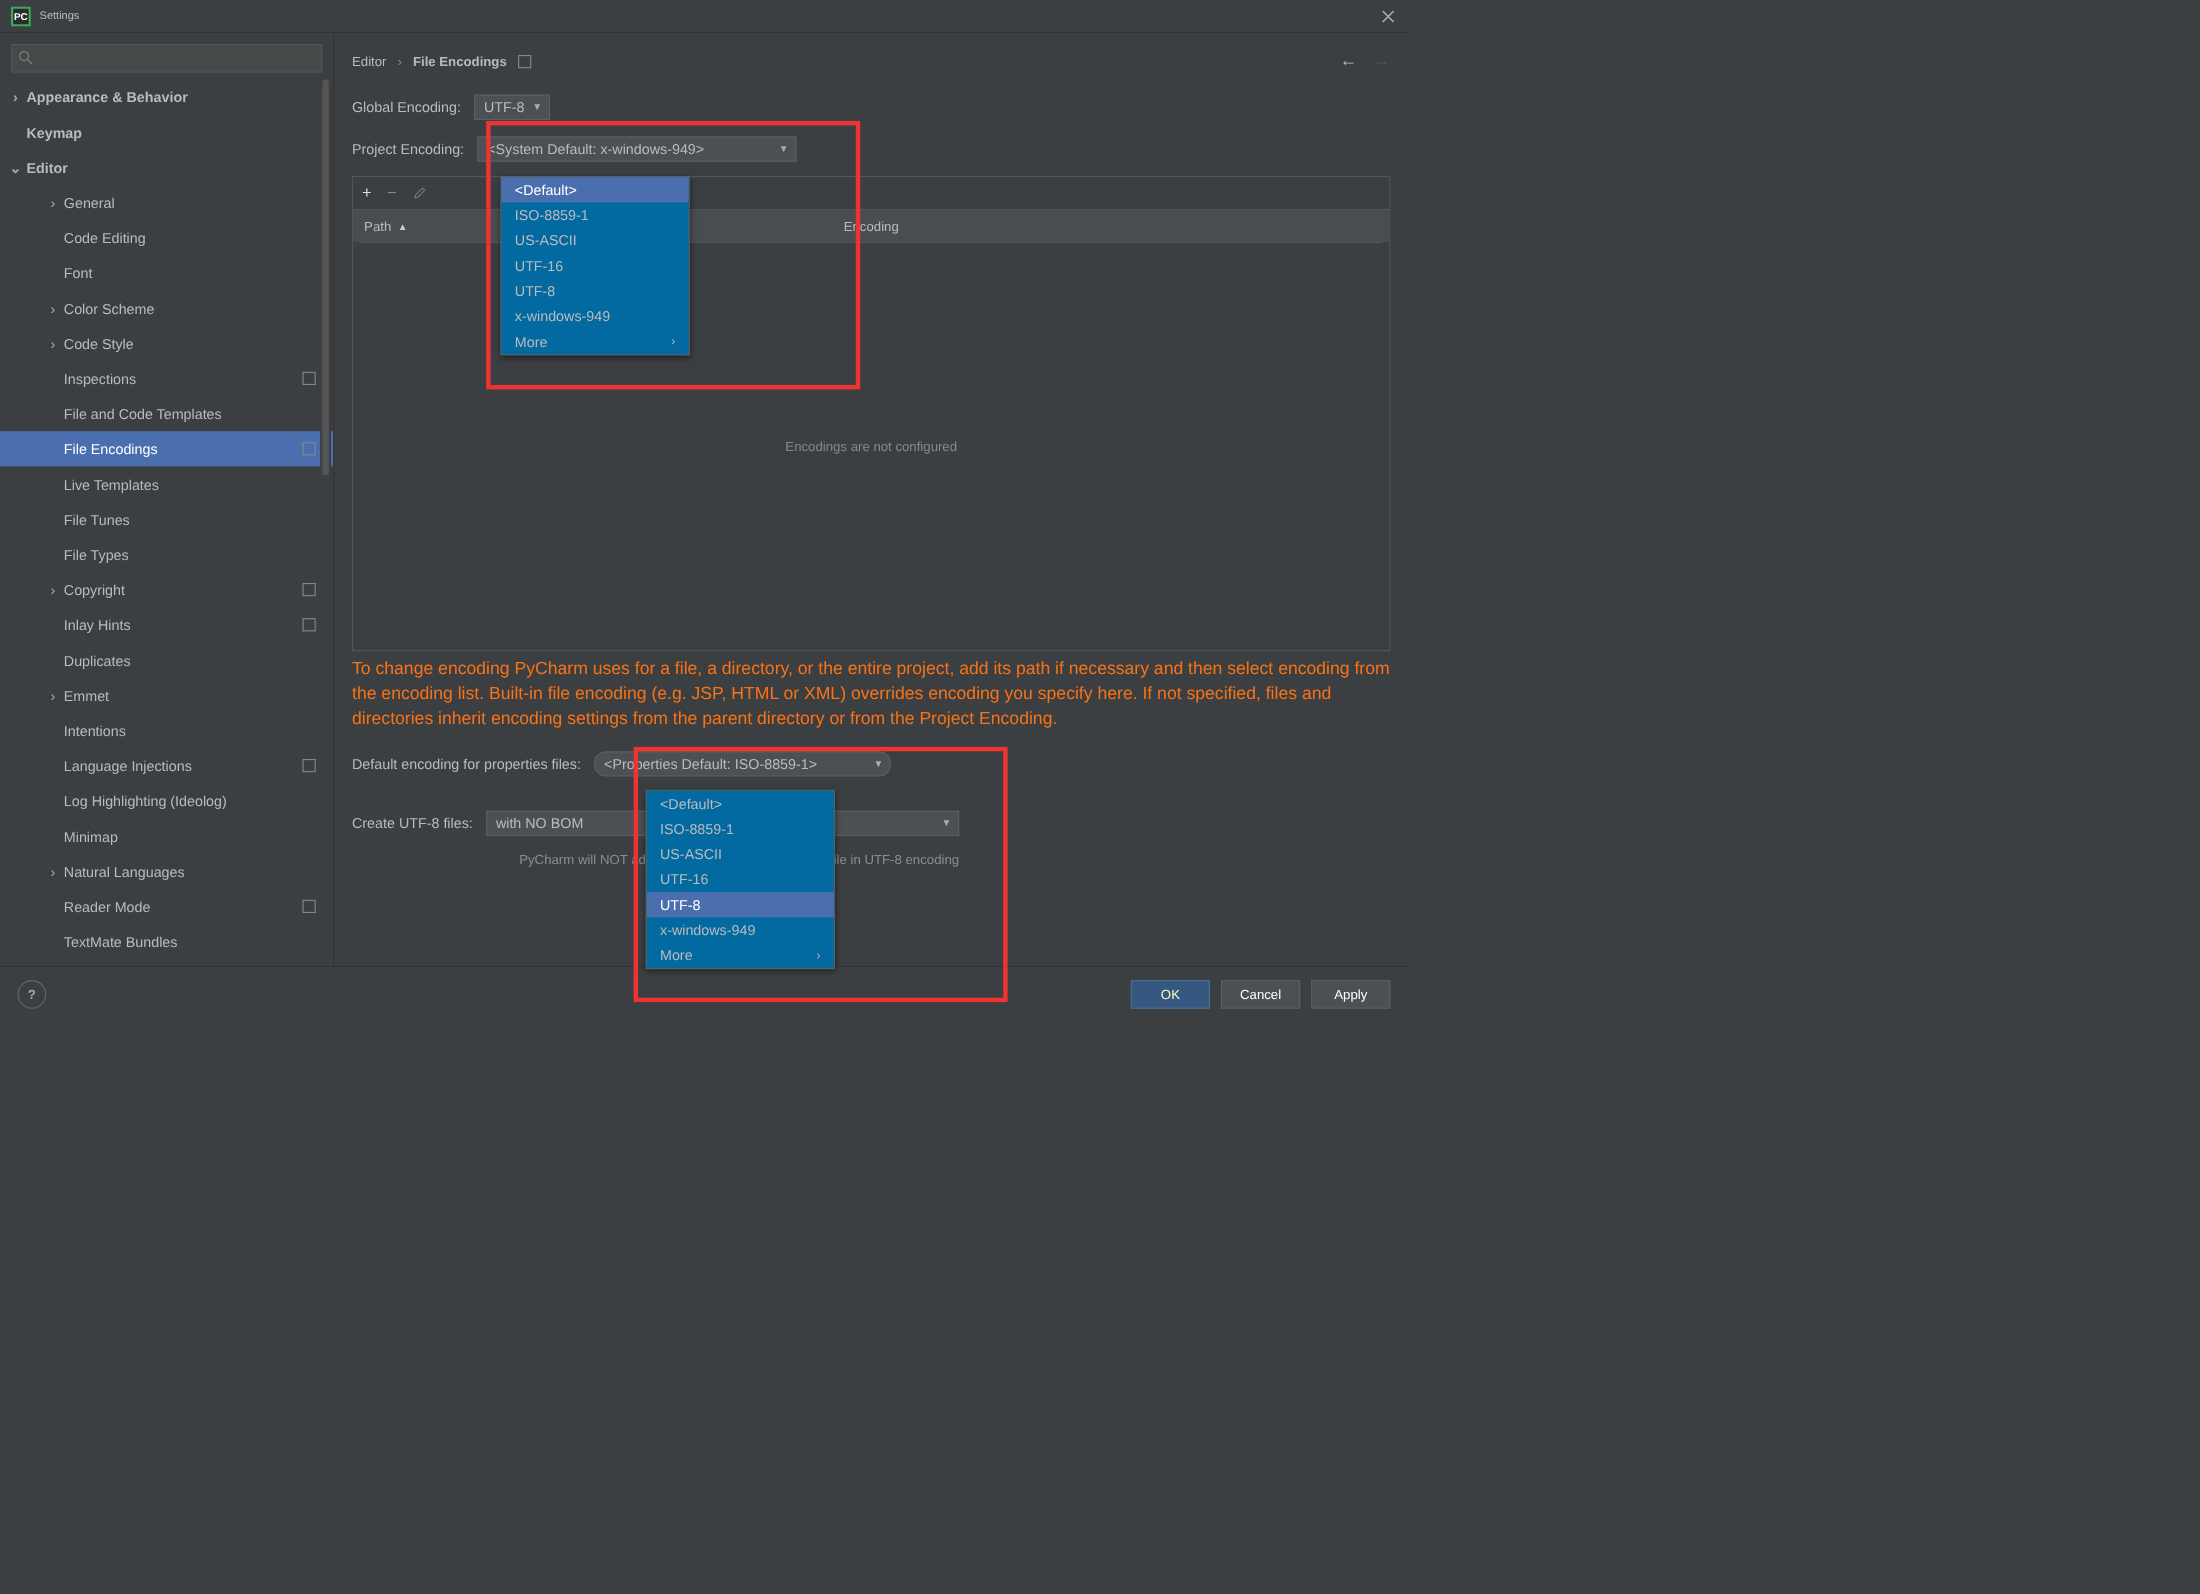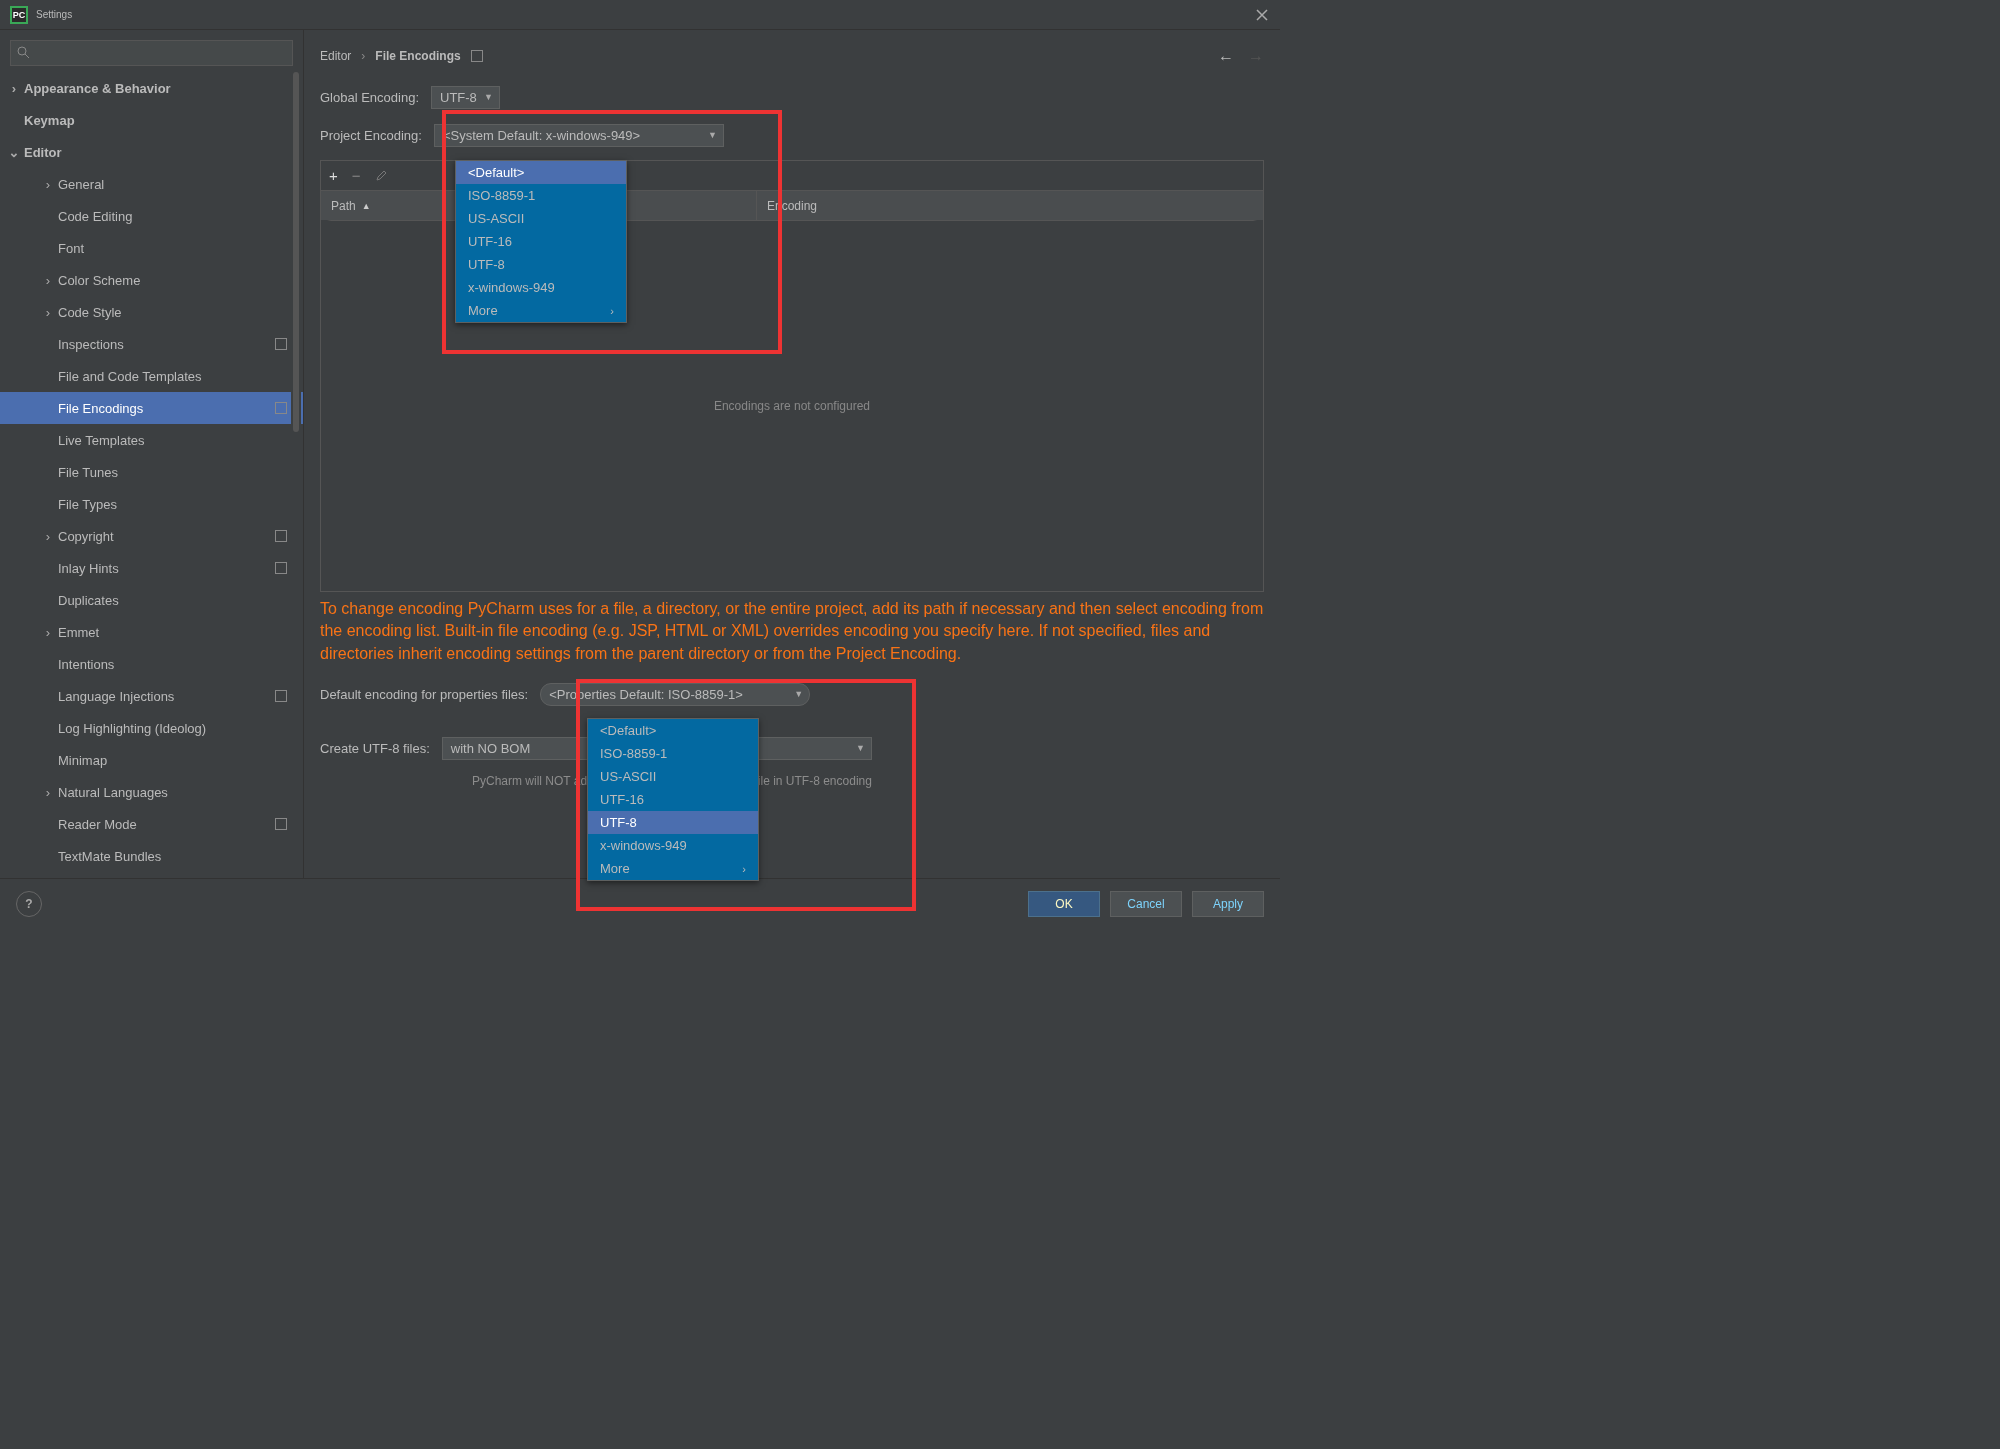--- a/index.html
+++ b/index.html
@@ -73,21 +73,21 @@
 .checkbox { width:16px; height:16px; border:1px solid #6e6e6e; border-radius:2px; }
 
 .wide-dd { width:300px; }
 
 .hint-text { color:#8c8c8c; font-size:12px; margin-left: 152px; line-height:1.4; margin-top:4px; }
 
 
 .footer { height:50px; border-top:1px solid #323232; display:flex; align-items:center; padding:0 16px; gap:10px; }
 .help-btn { width:26px; height:26px; border-radius:13px; border:1px solid #666; display:flex; align-items:center; justify-content:center; color:#aaa; font-weight:bold; }
 .footer .spacer { flex:1; }
-.btn { min-width:72px; height:26px; border:1px solid #5e6060; background:#4c5052; color:#7dd3fc; display:flex; align-items:center; justify-content:center; font-size:12px; cursor:pointer; padding:0 14px; }
+.btn { min-width:72px; height:26px; border:1px solid #5e6060; background:#4c5052; color:#ffffff; display:flex; align-items:center; justify-content:center; font-size:12px; cursor:pointer; padding:0 14px; }
 .btn.primary { background:#365880; border-color:#4c708c; color:#fef9c3; }
 
 svg { display:block; }
 </style>
 </head>
 <body>
 
 <div class="window">
 
   <div class="titlebar">

